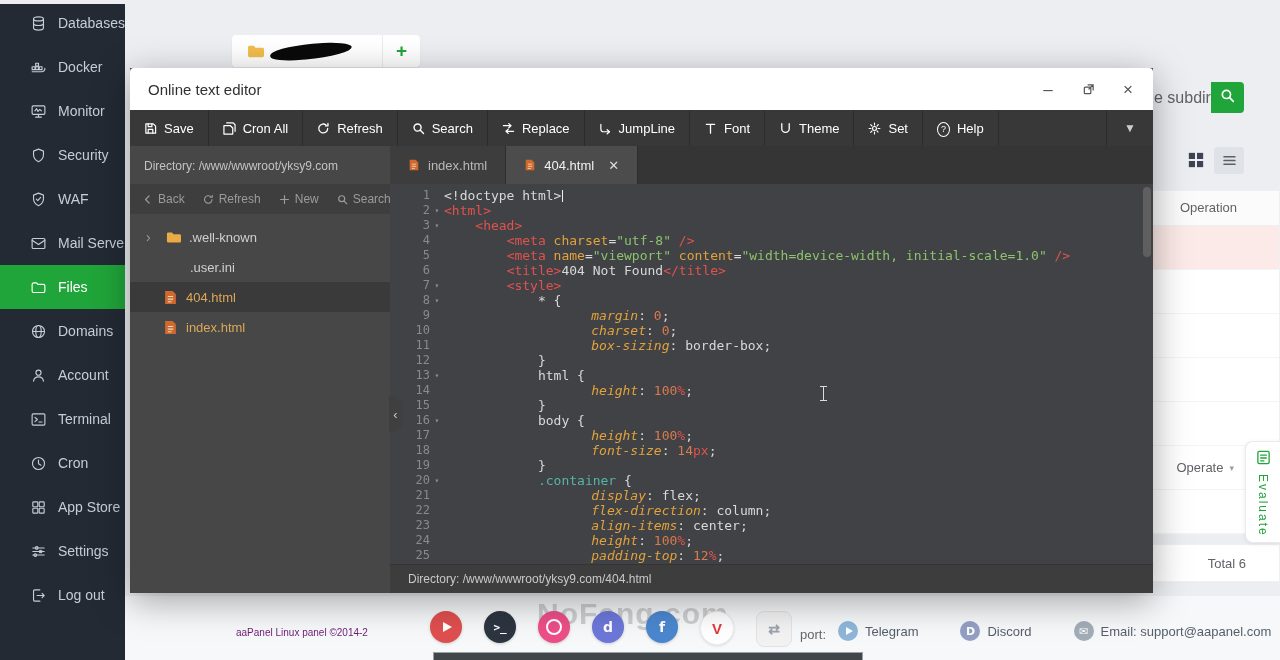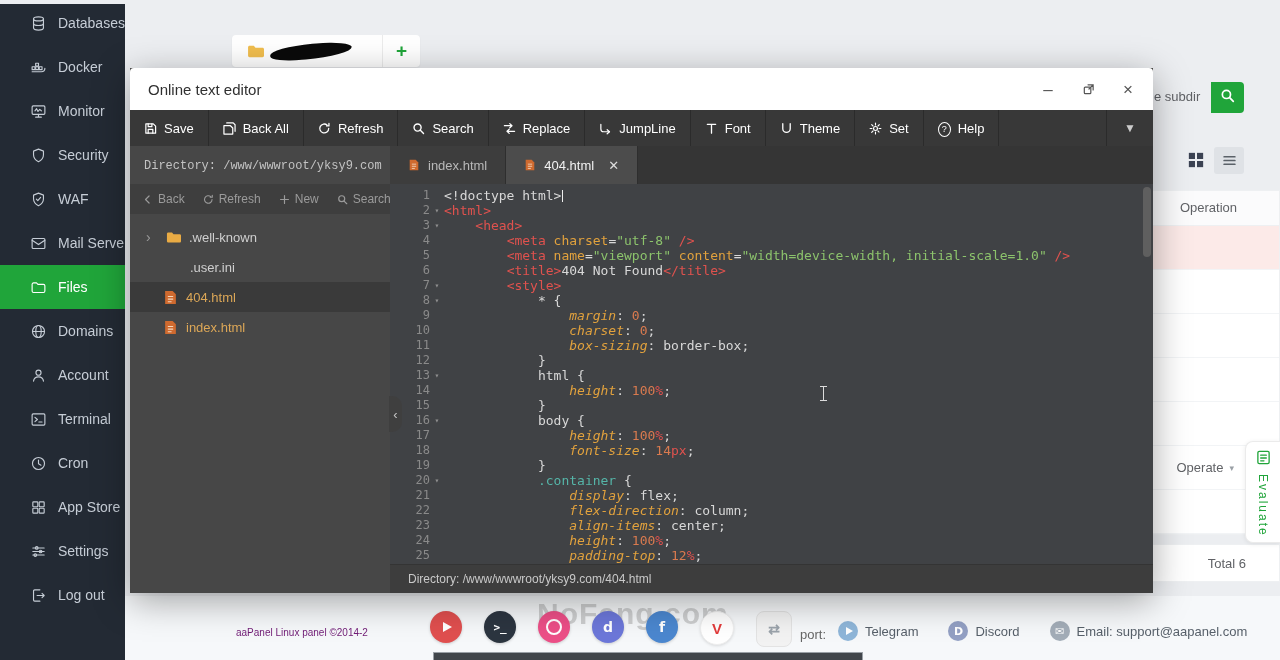--- a/index.html
+++ b/index.html
@@ -15,21 +15,21 @@
   .sb-icon svg{width:17px;height:17px;}
   .sb-label{white-space:nowrap;}
 
   
   .topbar-box{position:absolute;left:232px;top:35px;width:188px;height:32px;background:#fff;border-radius:4px;display:flex;align-items:center;z-index:1;box-shadow:0 1px 2px rgba(0,0,0,.05);}
   .tb-folder{width:17px;height:15px;margin-left:15px;display:inline-flex;}
   .scribble{width:82px;height:15px;background:#0a0a0a;border-radius:55% 45% 60% 40%;transform:rotate(-5deg);margin-left:6px;}
   .tb-divider{width:1px;height:32px;background:#ececec;margin-left:auto;}
   .tb-plus{width:37px;height:32px;display:flex;align-items:center;justify-content:center;color:#20a53a;font-size:19px;font-weight:bold;cursor:pointer;}
 
-  .frag{position:absolute;color:#606266;font-size:13px;z-index:1;white-space:nowrap;}
+  .frag{position:absolute;color:#606266;font-size:16px;z-index:1;white-space:nowrap;}
   #frag-subdir{left:1154px;top:89px;}
   #frag-recycle{left:1139px;top:155px;}
   .search-btn{position:absolute;left:1211px;top:82px;width:33px;height:31px;background:#20a53a;border-radius:0 4px 4px 0;display:flex;align-items:center;justify-content:center;z-index:1;cursor:pointer;color:#fff;}
   .search-btn svg{width:15px;height:15px;}
   .view-grid{position:absolute;left:1186px;top:150px;width:20px;height:20px;color:#3c4353;z-index:1;cursor:pointer;}
   .view-grid svg{width:20px;height:20px;}
   .view-list{position:absolute;left:1214px;top:147px;width:30px;height:27px;background:#dfe2e6;border-radius:3px;display:flex;align-items:center;justify-content:center;color:#5a6168;z-index:1;cursor:pointer;}
   .view-list svg{width:15px;height:15px;}
 
   .table-panel{position:absolute;left:145px;right:0;top:190px;background:#fff;border:1px solid #eef0f2;z-index:1;}
@@ -55,21 +55,21 @@
   .soc{width:32px;height:32px;border-radius:50%;display:flex;align-items:center;justify-content:center;box-shadow:0 1px 3px rgba(0,0,0,.18);cursor:pointer;flex:0 0 auto;}
   .soc.sq{border-radius:8px;width:34px;height:34px;border:1px solid #e3e3e3;box-shadow:none;}
   .soc.ring-border{border:1px solid #eee;box-shadow:0 1px 3px rgba(0,0,0,.12);}
   .g-play{border-left:9px solid #fff;border-top:5.5px solid transparent;border-bottom:5.5px solid transparent;margin-left:3px;}
   .g-term{font-family:"DejaVu Sans Mono",monospace;font-size:11px;font-weight:bold;color:#fff;}
   .g-ring{width:12px;height:12px;border:2.5px solid #fff;border-radius:50%;}
   .g-letter{color:#fff;font-weight:bold;font-size:14px;font-family:"DejaVu Sans",sans-serif;}
   .g-v{color:#e23b3b;font-weight:bold;font-size:15px;}
   .g-sync{color:#9aa2aa;font-size:14px;font-weight:bold;}
   .footer-support{position:absolute;left:800px;top:627px;color:#666;font-size:13px;z-index:3;}
-  .footer-links{position:absolute;left:838px;top:621px;display:flex;gap:30px;z-index:3;}
+  .footer-links{position:absolute;left:838px;top:621px;display:flex;gap:42px;z-index:3;}
   .pill{display:flex;align-items:center;gap:7px;color:#57606a;font-size:13px;cursor:pointer;white-space:nowrap;}
   .pill-ic{width:20px;height:20px;border-radius:50%;display:flex;align-items:center;justify-content:center;color:#fff;font-size:11px;flex:0 0 20px;}
   .pl-tri{border-left:7px solid #fff;border-top:4px solid transparent;border-bottom:4px solid transparent;margin-left:2px;}
   .dark-strip{position:absolute;left:433px;top:652px;width:428px;height:8px;background:#41464b;border:1px solid #9aa0a6;border-bottom:none;z-index:3;}
 
   
   .modal{position:absolute;left:130px;top:68px;width:1023px;height:525px;background:#474747;border-radius:0;box-shadow:0 8px 34px rgba(0,0,0,.35);z-index:10;display:flex;flex-direction:column;}
   .m-titlebar{height:42px;background:#fff;border-radius:4px 4px 0 0;display:flex;align-items:center;padding:0 16px 0 18px;flex:0 0 42px;}
   .m-title{font-size:15px;color:#303030;}
   .m-controls{margin-left:auto;display:flex;align-items:center;gap:22px;color:#555;}
@@ -77,21 +77,21 @@
   .m-ctl svg{width:13px;height:13px;}
   .m-toolbar{height:36px;background:#383838;display:flex;align-items:stretch;flex:0 0 36px;}
   .m-tb-btns{display:flex;}
   .m-tb-btn{display:flex;align-items:center;gap:7px;padding:0 14px;color:#fff;font-size:13px;border-right:1px solid rgba(0,0,0,.22);cursor:pointer;white-space:nowrap;}
   .m-tb-btn svg{width:13px;height:13px;}
   .qmark{width:13px;height:13px;border:1.2px solid #fff;border-radius:50%;display:flex;align-items:center;justify-content:center;font-size:9px;line-height:1;}
   .m-tb-spacer{flex:1;}
   .m-tb-more{width:46px;display:flex;align-items:center;justify-content:center;color:#ccc;border-left:1px solid rgba(0,0,0,.22);cursor:pointer;font-size:12px;}
   .m-body{flex:1;display:flex;min-height:0;position:relative;}
   .m-files{width:260px;flex:0 0 260px;background:#474747;display:flex;flex-direction:column;border-radius:0 0 0 4px;}
-  .m-dir{padding:13px 14px 11px;color:#c3c3c3;font-size:12px;white-space:nowrap;overflow:hidden;font-family:Liberation Mono, monospace;}
+  .m-dir{padding:13px 14px 11px;color:#c3c3c3;font-size:12px;white-space:nowrap;overflow:hidden;}
   .m-actions{height:30px;background:#3e3e3e;display:flex;align-items:center;padding-left:12px;gap:18px;color:#9b9b9b;font-size:12px;flex:0 0 30px;}
   .m-action{display:flex;align-items:center;gap:5px;cursor:pointer;}
   .m-action svg{width:11px;height:11px;}
   .m-tree{padding-top:8px;flex:1;overflow:hidden;}
   .tree-row{height:30px;display:flex;align-items:center;font-size:13px;color:#cfcfcf;cursor:pointer;padding-left:16px;gap:8px;}
   .tree-row.selected{background:#3a3a3a;}
   .tree-row .expander{width:12px;color:#9a9a9a;font-size:14px;line-height:1;}
   .tree-row.type-plain{padding-left:60px;}
   .tree-row.type-html{padding-left:33px;}
   .tree-row.open .t-name{color:#dca757;}
@@ -105,21 +105,21 @@
   .m-tab .t-icon svg{width:12px;height:12px;}
   .tab-close{margin-left:6px;color:#ddd;font-size:13px;}
   .m-code{flex:1;position:relative;overflow:hidden;font-family:"DejaVu Sans Mono",monospace;font-size:13px;line-height:15px;padding-top:4px;}
   .code-line{display:flex;height:15px;white-space:pre;}
   .ln{flex:0 0 40px;width:40px;text-align:right;color:#8a8a8a;font-size:12px;}
   .fold{flex:0 0 14px;width:14px;text-align:center;color:#8f8f8f;font-size:8px;line-height:15px;}
   .ct{color:#d8d8d8;}
   .tok-tag{color:#e0524e;}
   .tok-attr{color:#e2a23d;}
   .tok-str{color:#8cc36c;}
-  .tok-prop{color:#e2a23d;font-style:italic;}
+  .tok-prop{color:#e2a23d;font-style:italic;margin-left:22px;}
   .tok-num{color:#d97a4f;}
   .tok-unit{color:#e0524e;}
   .tok-sel{color:#55b5a8;}
   .caret{display:inline-block;width:1px;height:12px;background:#eee;margin-left:1px;vertical-align:-2px;}
   .vthumb{position:absolute;right:2px;top:3px;width:8px;height:70px;background:#5f5f5f;border-radius:4px;cursor:pointer;}
   .ibeam{position:absolute;left:430px;top:202px;width:7px;height:13px;border-top:1px solid #dcdcdc;border-bottom:1px solid #dcdcdc;}
   .ibeam:before{content:"";position:absolute;left:3px;top:0;bottom:0;width:1px;background:#dcdcdc;}
   .m-status{height:28px;flex:0 0 28px;background:#3d3d3d;border-top:1px solid #343434;display:flex;align-items:center;padding-left:18px;color:#c9c9c9;font-size:12px;}
   .collapse-tab{position:absolute;left:259px;top:250px;width:13px;height:36px;background:#3f3f3f;border-radius:0 10px 10px 0;display:flex;align-items:center;justify-content:center;color:#c5c5c5;font-size:13px;cursor:pointer;z-index:4;}
 </style>
@@ -406,21 +406,21 @@
             </span>
     <span>Save</span>
           </div>
           <div class="m-tb-btn">
     <span style="display:inline-flex;width:13px;height:13px">
               <svg viewBox="0 0 14 14" fill="none" stroke="currentColor" stroke-width="1.3" stroke-linecap="round" stroke-linejoin="round">
                 <path d="M4 1h7l2 2v7"></path>
                 <path d="M1 4h7l2.5 2.5V13H1z"></path>
               </svg>
             </span>
-    <span>Back All</span>
+    <span>Cron All</span>
           </div>
           <div class="m-tb-btn">
     <span style="display:inline-flex;width:13px;height:13px">
               <svg viewBox="0 0 14 14" fill="none" stroke="currentColor" stroke-width="1.4" stroke-linecap="round" stroke-linejoin="round">
                 <path d="M11.5 7a4.8 4.8 0 1 1-1.6-3.6"></path>
                 <path d="M11.8 1.6v2.6H9.2"></path>
               </svg>
             </span>
     <span>Refresh</span>
           </div>

